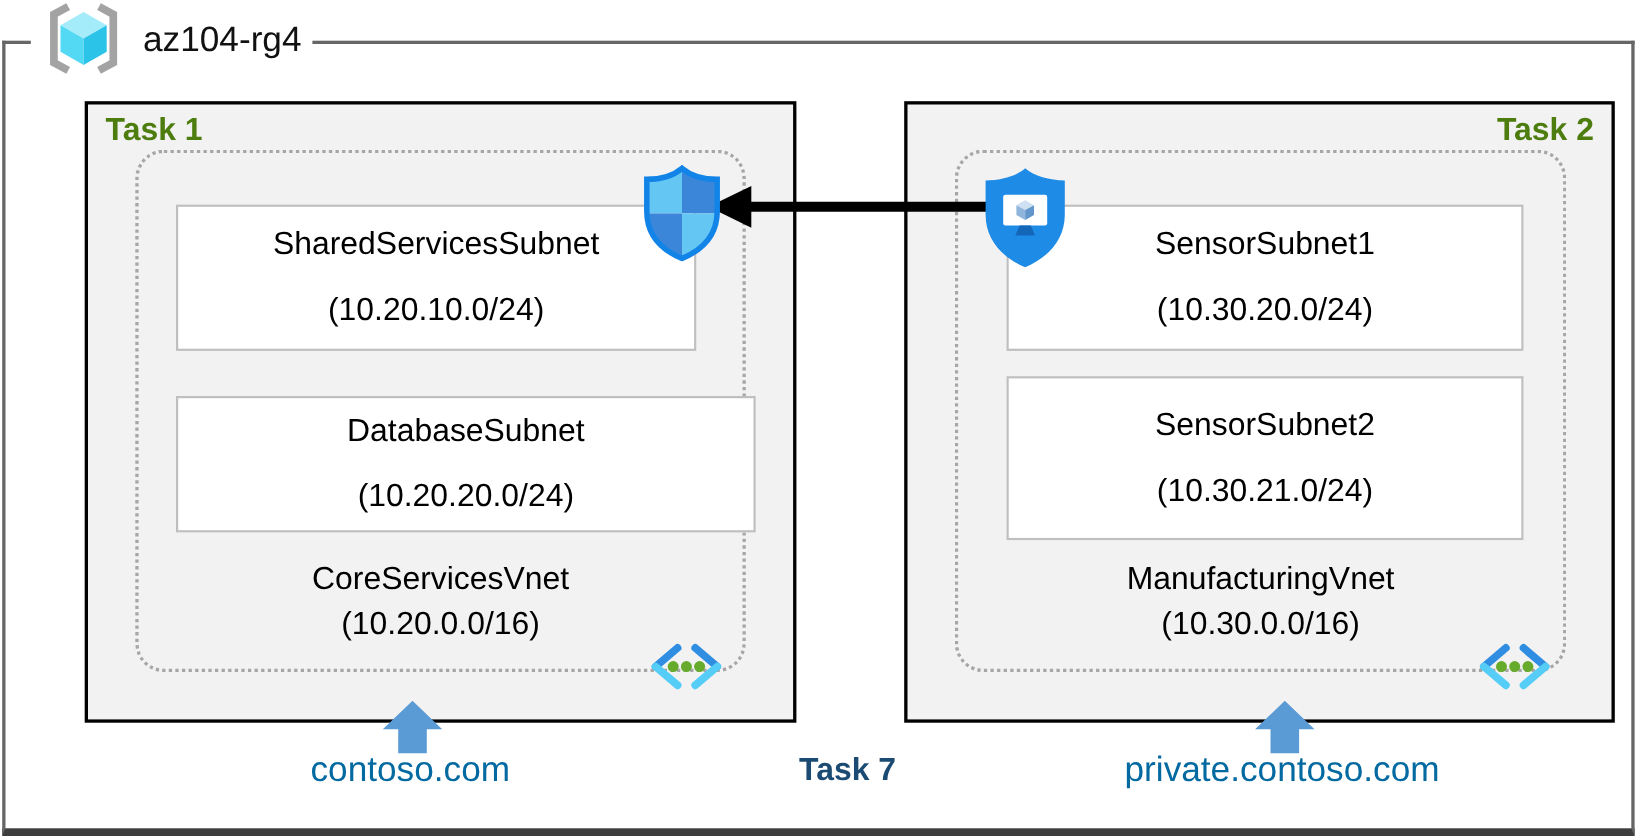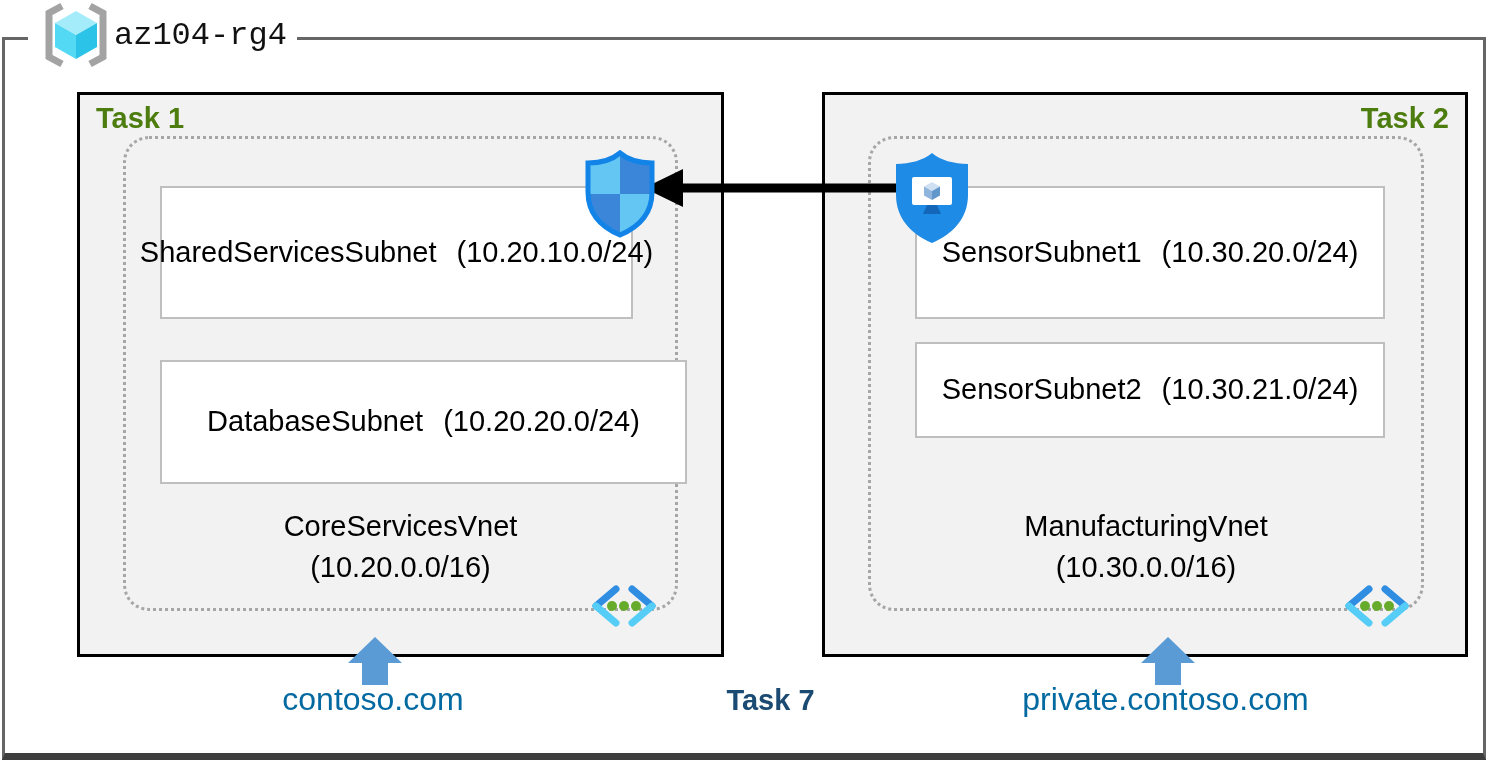--- a/index.html
+++ b/index.html
@@ -3,46 +3,46 @@
 <meta charset="utf-8">
 <style>
   html,body{margin:0;padding:0;background:#fff;}
   body{width:1490px;height:762px;font-family:"Liberation Sans",sans-serif;color:#000;overflow:hidden;}
   .stage{position:relative;width:1490px;height:762px;background:#fff;}
 
   
   .rg-frame{position:absolute;left:2px;top:37px;width:1484px;height:723px;
     box-sizing:border-box;border:3px solid #666;border-bottom:7px solid #3d3d3d;background:#fff;}
   .rg-label{position:absolute;left:28px;top:0;height:70px;padding:0 10px;background:#fff;
-    display:flex;align-items:center;z-index:5;font-family:Liberation Mono, monospace;}
+    display:flex;align-items:center;gap:16px;z-index:5;}
   .rg-label .name{font-size:32px;color:#111;}
 
   
   .task-box{position:absolute;top:92px;width:647px;height:565px;box-sizing:border-box;
     background:#f2f2f2;border:3px solid #000;}
   .task-box.left{left:77px;}
   .task-box.right{left:822px;width:646px;}
   .task-title{position:absolute;top:7px;font-size:29px;font-weight:bold;color:#4d7c0f;}
   .task-title.tl{left:16px;}
   .task-title.tr{right:16px;}
 
   
   .vnet-dotted{position:absolute;top:136px;height:475px;box-sizing:border-box;
     border:3px dotted #a6a6a6;border-radius:26px;}
   .vnet-dotted.left{left:123px;width:555px;}
   .vnet-dotted.right{left:868px;width:556px;}
 
   
   .subnet{position:absolute;box-sizing:border-box;background:#fff;border:2px solid #bfbfbf;
-    display:flex;flex-direction:row;align-items:center;justify-content:center;
+    display:flex;flex-direction:column;align-items:center;justify-content:center;
     font-size:29px;line-height:1.35;text-align:center;gap:20px;}
   .subnet.l1{left:160px;top:186px;width:473px;height:133px;}
   .subnet.l2{left:160px;top:360px;width:527px;height:124px;}
   .subnet.r1{left:915px;top:186px;width:470px;height:133px;}
-  .subnet.r2{left:915px;top:342px;width:470px;height:96px;}
+  .subnet.r2{left:915px;top:342px;width:470px;height:149px;}
 
   
   .vnet-name{position:absolute;top:506px;font-size:29px;line-height:1.4;text-align:center;}
   .vnet-name.left{left:123px;width:555px;}
   .vnet-name.right{left:868px;width:556px;}
 
   
   .icon{position:absolute;z-index:6;}
   .icon-nsg{left:583px;top:150px;}
   .icon-bastion{left:889px;top:150px;}

